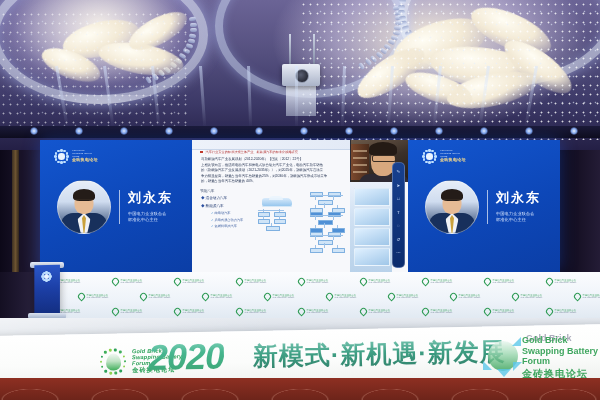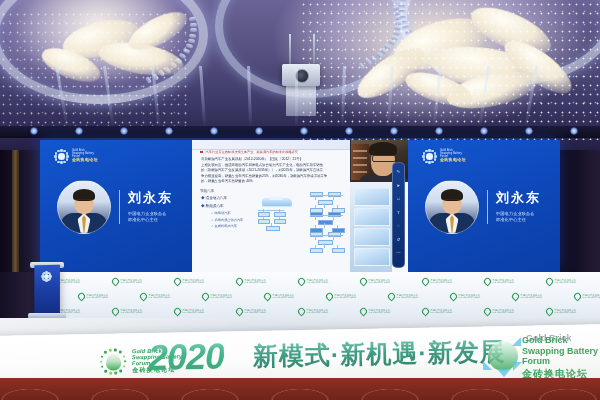--- a/index.html
+++ b/index.html
@@ -41,21 +41,21 @@
   .beam{position:absolute;transform-origin:top center;
     background:linear-gradient(180deg,rgba(215,230,255,.55),rgba(190,215,255,0));}
   .downlight{position:absolute;width:8px;height:8px;border-radius:50%;
     background:radial-gradient(circle,#eaf2ff 0%,#7fa3e8 45%,rgba(60,90,170,0) 75%);}
   .lightbar{position:absolute;left:0;top:126px;width:600px;height:12px;
     background:linear-gradient(180deg,#1b1a38,#0d0c1e);}
 
   
   .screen{position:absolute;left:40px;top:140px;width:520px;height:132px;background:#0d47b8;
     box-shadow:0 0 16px rgba(40,90,220,.45);}
-  .panel{position:absolute;top:0;height:132px;width:152px;background:linear-gradient(160deg,#1356cf 0%,#0d47b8 55%,#0b3ea6 100%);}
+  .panel{position:absolute;top:0;height:132px;width:152px;background:linear-gradient(160deg,#1356cf 0%,#0d47b8 55%,#0b3ea6 100%);font-family:Liberation Serif, serif;}
   .panel.left{left:0;}
   .panel.right{left:368px;}
   .panel-logo{position:absolute;top:9px;left:14px;display:flex;align-items:center;gap:3px;}
   .logo-dots{position:relative;width:15px;height:15px;}
   .logo-dots i{position:absolute;width:2.6px;height:2.6px;border-radius:50%;background:#bfe0ff;display:block;}
   .logo-core{position:absolute;left:4.2px;top:4.2px;width:6.6px;height:6.6px;border-radius:50%;background:#eaf4ff;}
   .logo-txt{line-height:1.05;}
   .logo-en{font-size:2.6px;color:#dceaff;letter-spacing:.1px;white-space:nowrap;}
   .logo-cn{font-size:4px;color:#ffe08a;font-weight:bold;letter-spacing:.3px;white-space:nowrap;}
   .speaker-row{position:absolute;left:17px;top:40px;display:flex;align-items:center;gap:8px;}

